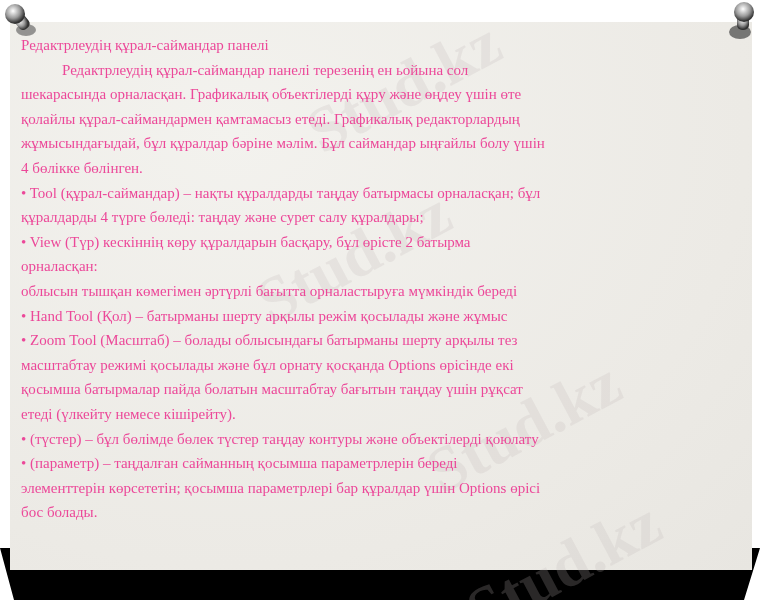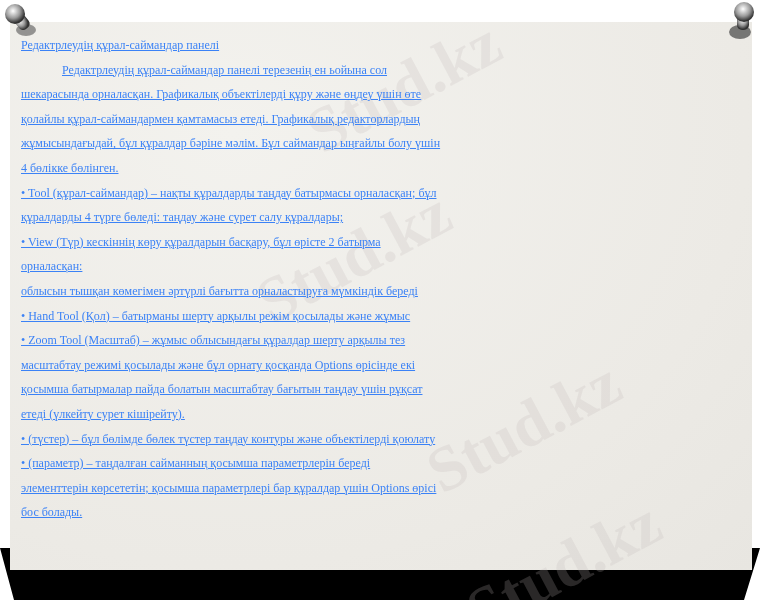--- a/index.html
+++ b/index.html
@@ -17,23 +17,22 @@
     background: #efeeea;
     background-image: radial-gradient(ellipse at 30% 20%, #f3f2ee 0%, #eceae5 70%, #e8e6e1 100%);
   }
   .watermark {
     position: absolute; color: rgba(190,180,180,0.22);
     font-family: "Liberation Serif", serif; font-size: 64px; font-weight: bold;
     transform: rotate(-28deg); white-space: nowrap; pointer-events: none;
   }
   .text {
     position: absolute; left: 21px; top: 33px; width: 730px;
-    font-size: 12px; line-height: 24.6px; color: #3b82f6;
+    font-size: 15px; line-height: 24.6px; color: #ec4899;
     white-space: nowrap;
-    text-decoration: underline;
   }
   .line { display: block; }
   .indent { padding-left: 41px; }
   .pin { position: absolute; }
 </style>
 </head>
 <body>
 
 <svg class="shadow" viewBox="0 0 762 600" xmlns="http://www.w3.org/2000/svg">
   <polygon points="0,548 30,548 30,570 752,570 752,548 760,548 744,600 14,600" fill="#000"></polygon>
@@ -78,21 +77,21 @@
   <span class="line">шекарасында орналасқан. Графикалық объектілерді құру және өңдеу үшін өте</span>
   <span class="line">қолайлы құрал-саймандармен қамтамасыз етеді. Графикалық редакторлардың</span>
   <span class="line">жұмысындағыдай, бұл құралдар бәріне мәлім. Бұл саймандар ыңғайлы болу үшін</span>
   <span class="line">4 бөлікке бөлінген.</span>
   <span class="line">• Tool (құрал-саймандар) – нақты құралдарды таңдау батырмасы орналасқан; бұл</span>
   <span class="line">құралдарды 4 түрге бөледі: таңдау және сурет салу құралдары;</span>
   <span class="line">• View (Түр) кескіннің көру құралдарын басқару, бұл өрісте 2 батырма</span>
   <span class="line">орналасқан:</span>
   <span class="line">облысын тышқан көмегімен әртүрлі бағытта орналастыруға мүмкіндік береді</span>
   <span class="line">• Hand Tool (Қол) – батырманы шерту арқылы режім қосылады және жұмыс</span>
-  <span class="line">• Zoom Tool (Масштаб) – жұмыс облысындағы құралдар шерту арқылы тез</span>
+  <span class="line">• Zoom Tool (Масштаб) – болады облысындағы батырманы шерту арқылы тез</span>
   <span class="line">масштабтау режимі қосылады және бұл орнату қосқанда Options өрісінде екі</span>
   <span class="line">қосымша батырмалар пайда болатын масштабтау бағытын таңдау үшін рұқсат</span>
-  <span class="line">етеді (үлкейту сурет кішірейту).</span>
+  <span class="line">етеді (үлкейту немесе кішірейту).</span>
   <span class="line">• (түстер) – бұл бөлімде бөлек түстер таңдау контуры және объектілерді қоюлату</span>
   <span class="line">• (параметр) – таңдалған сайманның қосымша параметрлерін береді</span>
   <span class="line">элементтерін көрсететін; қосымша параметрлері бар құралдар үшін Options өрісі</span>
   <span class="line">бос болады.</span>
 </div>
 
 </body></html>

